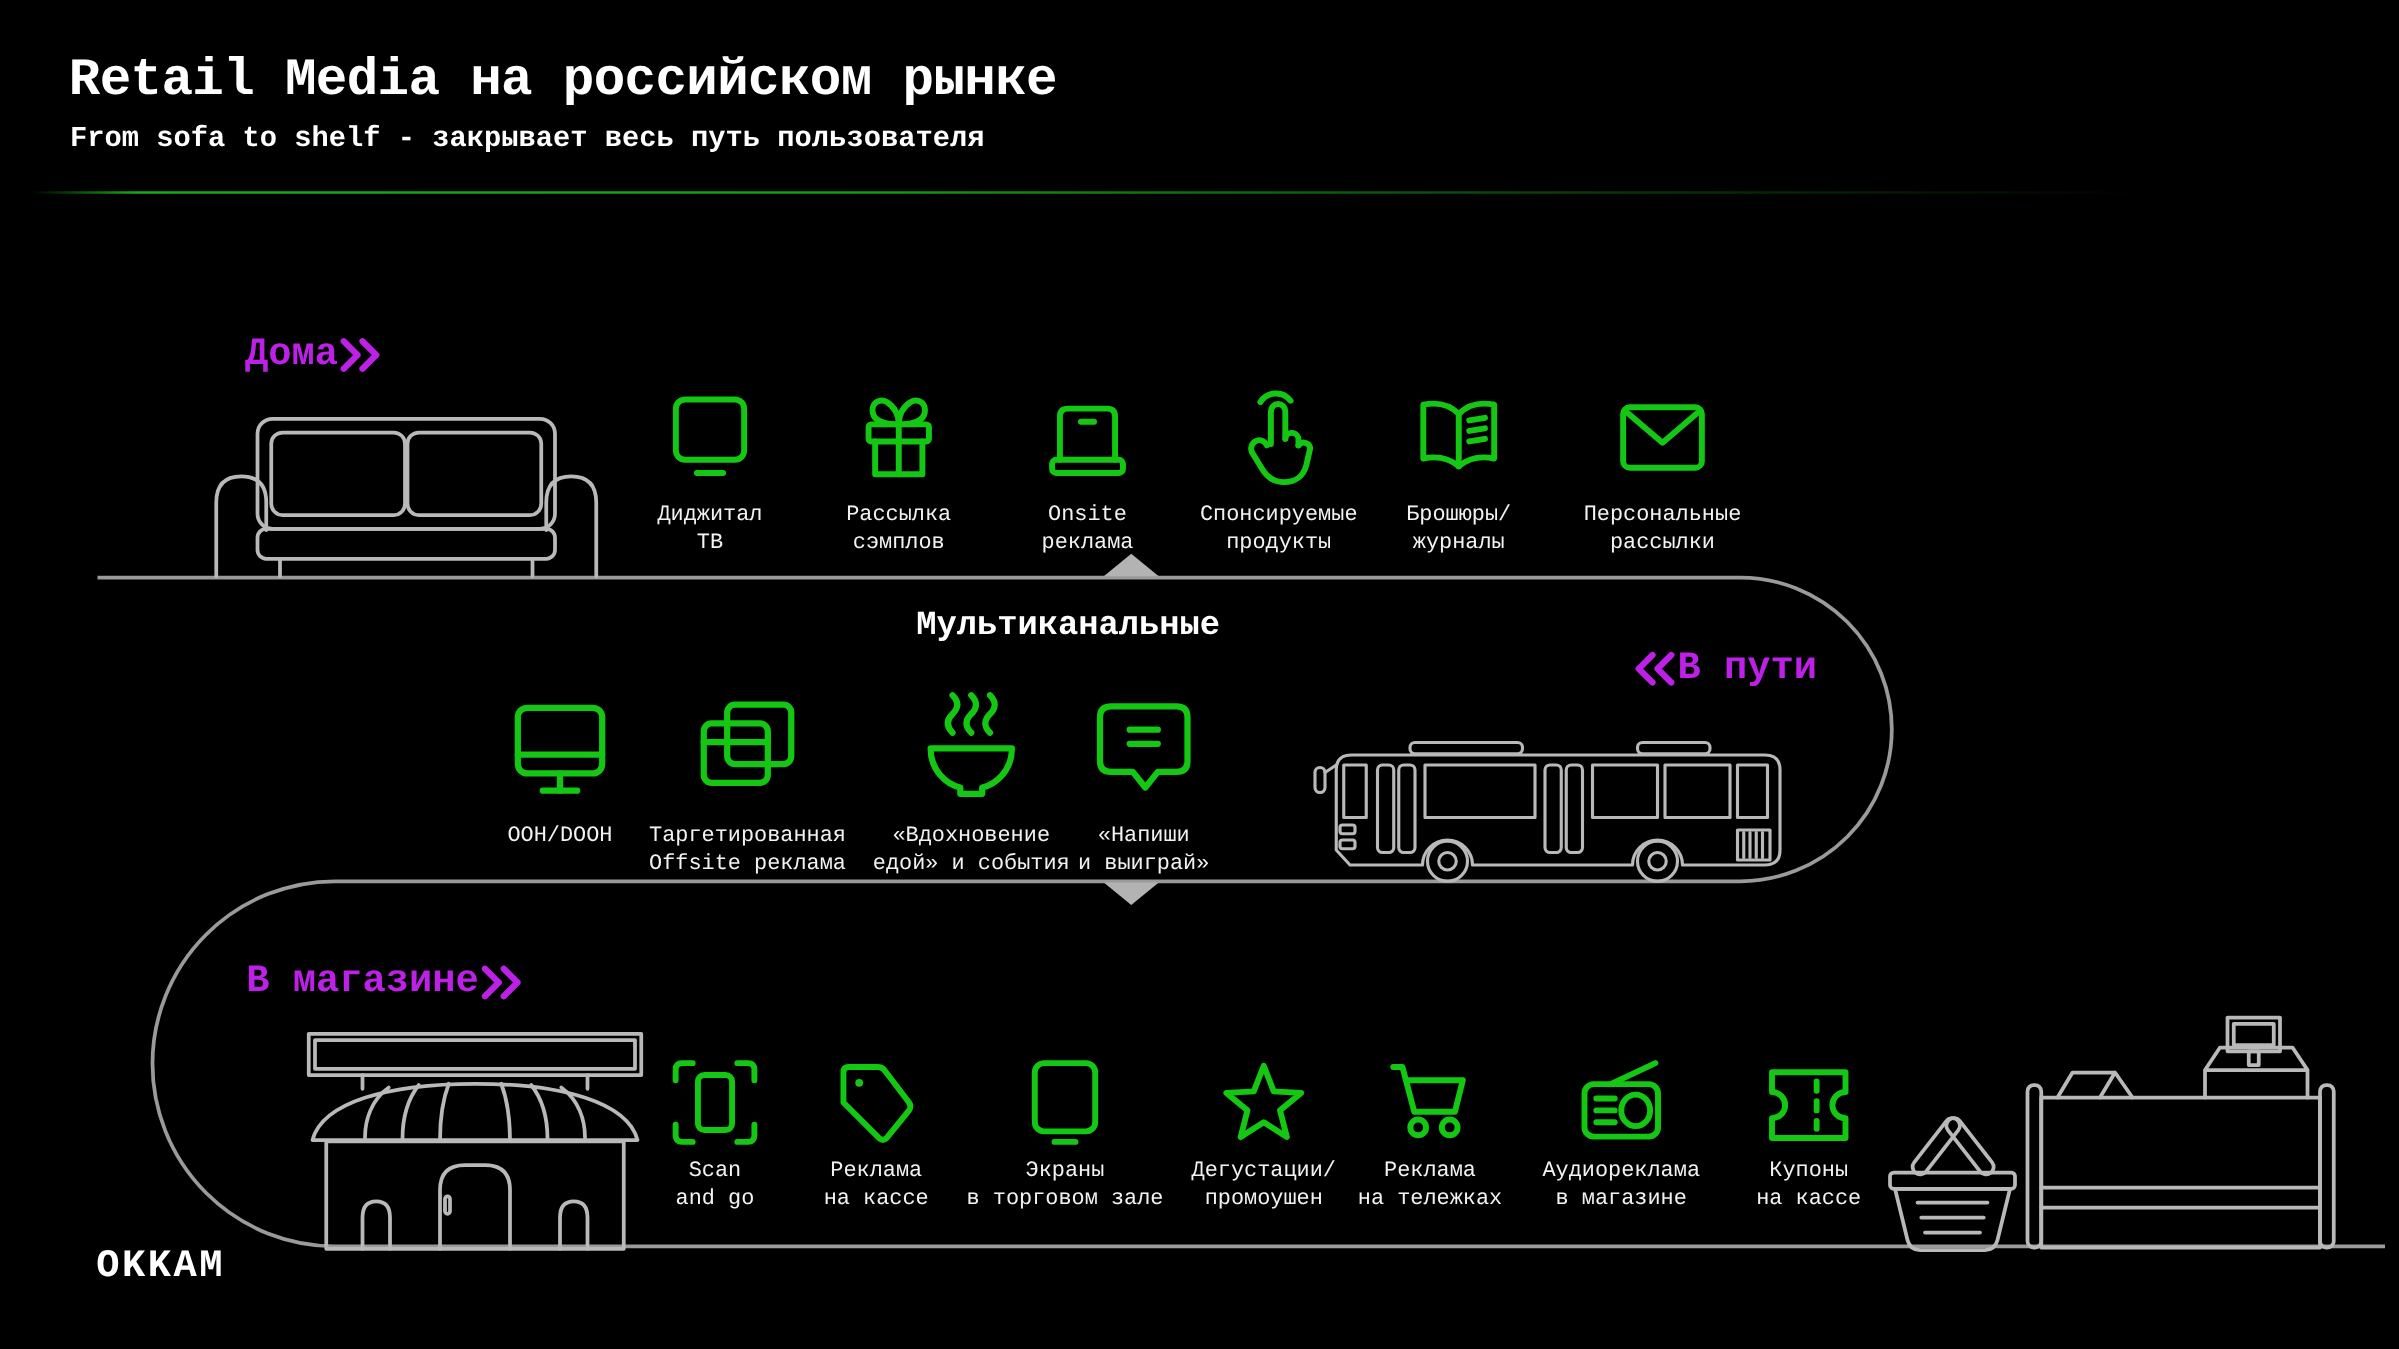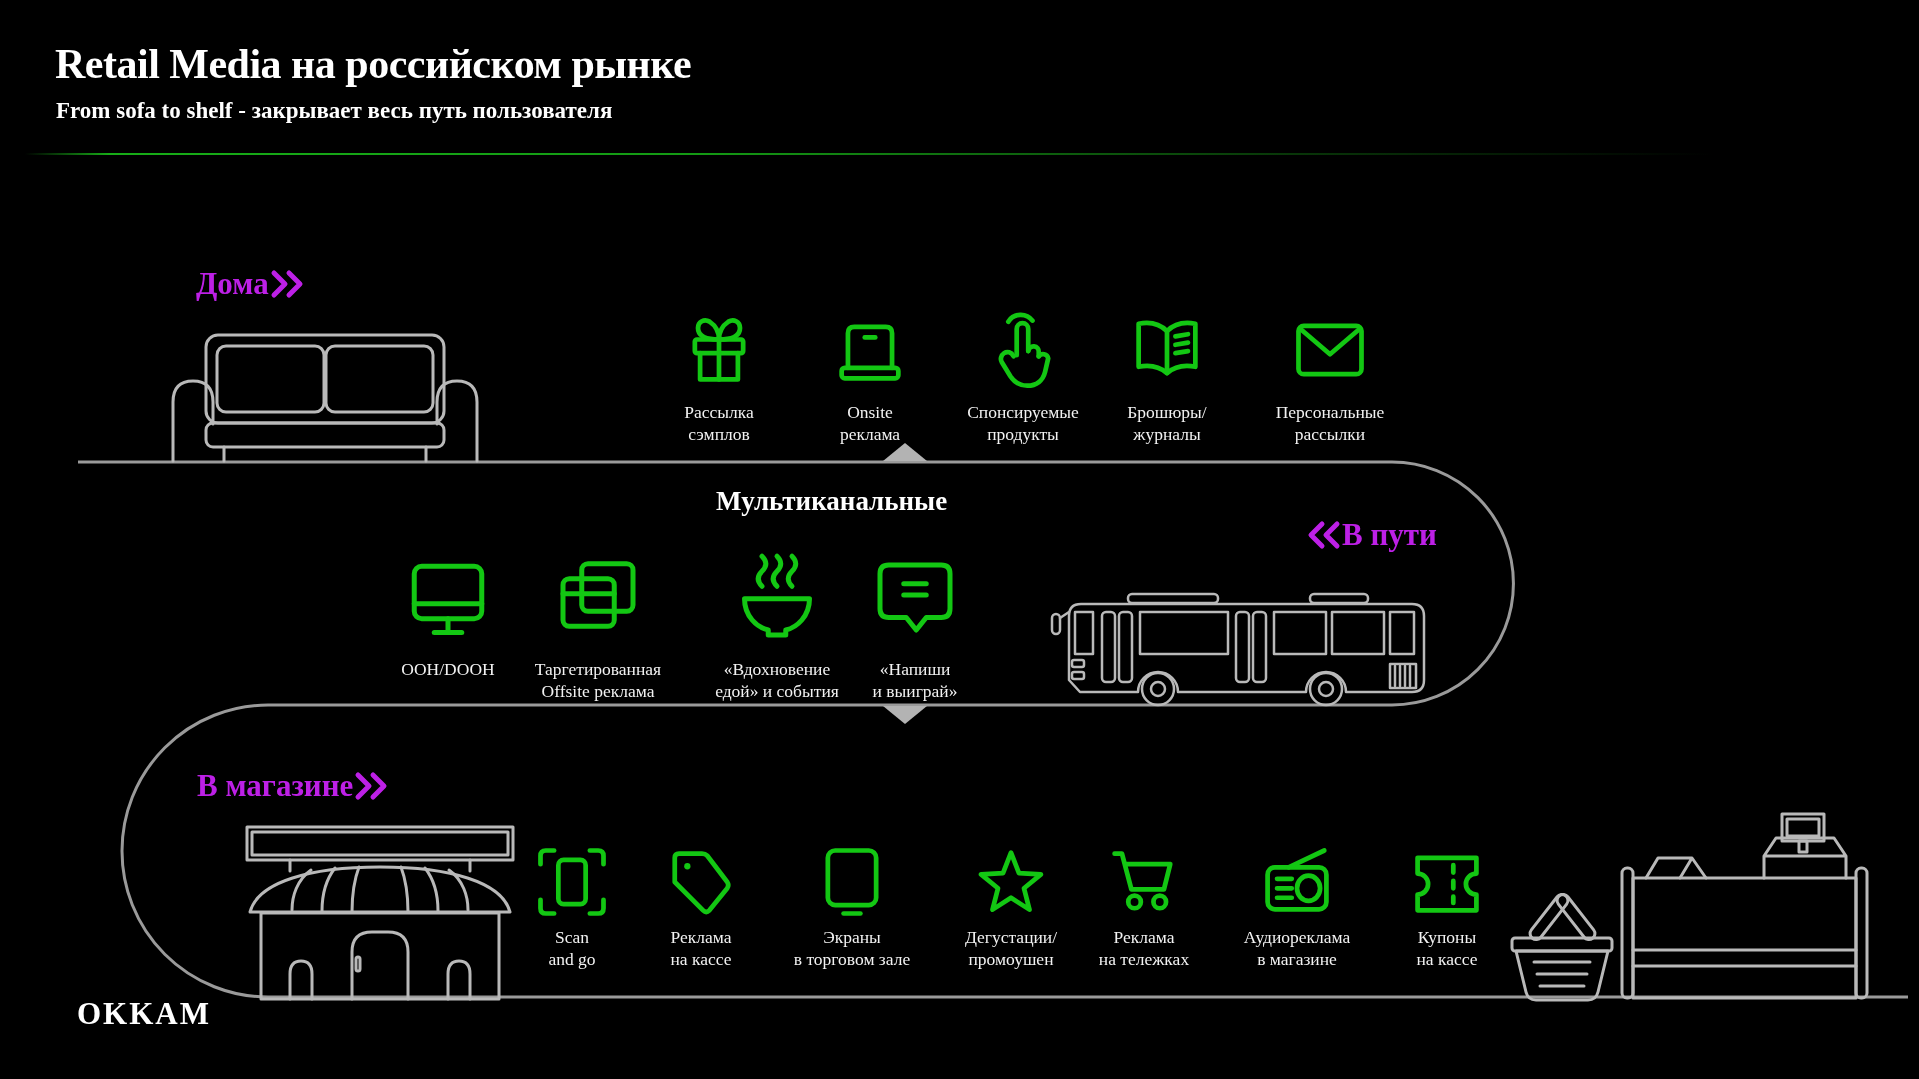--- a/index.html
+++ b/index.html
@@ -7,35 +7,35 @@
     --magenta:#bd20e6;
     --gray:#9a9a9a;
     --illus:#b9b9b9;
     --tri:#b3b3b3;
     --text:#f2f2f2;
   }
   *{margin:0;padding:0;box-sizing:border-box}
   html,body{background:#000}
   .canvas{
     position:relative;width:1919px;height:1070px;background:#000;overflow:hidden;
-    font-family:Liberation Serif, serif;color:var(--text);
+    font-family:Liberation Mono, monospace;color:var(--text);
   }
   .title{position:absolute;left:55px;top:40px;font-size:42px;font-weight:700;color:#fff;letter-spacing:-0.5px}
   .subtitle{position:absolute;left:56px;top:98px;font-size:23px;font-weight:700;color:#fff}
   .rule{position:absolute;left:25px;top:153px;width:1690px;height:2px;
     background:linear-gradient(90deg,rgba(16,150,16,0) 0%,#17ad17 5%,#149a14 40%,rgba(18,120,18,.45) 75%,rgba(18,120,18,0) 100%)}
   svg.scene{position:absolute;left:0;top:0;pointer-events:none}
   .scene .ln{stroke:var(--gray);stroke-width:3;fill:none}
   .scene .il{stroke:var(--illus);stroke-width:3;fill:none;stroke-linecap:round;stroke-linejoin:round}
   .scene .il2{stroke:var(--illus);stroke-width:2.5;fill:none;stroke-linecap:round;stroke-linejoin:round}
   .scene .tri{fill:var(--tri);stroke:none}
   .seclabel{position:absolute;display:flex;align-items:center;color:var(--magenta);
     font-size:31px;font-weight:700;white-space:nowrap}
   .chev svg{display:block;stroke:var(--magenta);fill:none;stroke-width:5;stroke-linecap:round;stroke-linejoin:round}
-  .mcheading{position:absolute;left:716px;top:486px;width:260px;text-align:left;
+  .mcheading{position:absolute;left:716px;top:486px;width:260px;text-align:right;
     font-size:27px;font-weight:700;color:#fff}
   .item{position:absolute;width:190px;display:flex;flex-direction:column;align-items:center}
   .item .icon svg{display:block;width:84px;height:84px;fill:none;stroke:var(--green);
     stroke-width:4.5;stroke-linecap:round;stroke-linejoin:round}
   .item.row2{width:200px}
   .item.row2 .icon svg{width:100px;height:100px;stroke-width:4}
   .item .label{white-space:pre-line;text-align:center;font-size:17.5px;line-height:1.27;color:var(--text)}
   .item.row1 .label{margin-top:9px}
   .item.row2 .label{margin-top:8px}
   .item.row3 .label{margin-top:2px}
@@ -155,20 +155,30 @@
 
   <div class="seclabel" style="left:197px;top:768px">
     <span>В магазине</span>
     <span class="chev">
       <svg width="38" height="30" viewBox="0 0 38 30">
           <path d="M5 4 L16 15 L5 26 M20 4 L31 15 L20 26"></path>
         </svg>
     </span>
   </div>
 
+  <div class="item row1" style="left:473px;top:308px">
+    <span class="icon">
+        <svg viewBox="0 0 80 80">
+          <rect x="14" y="11" width="52" height="46" rx="7"></rect>
+          <path d="M30 67 H50"></path>
+        </svg>
+      </span>
+    <span class="label">Диджитал
+ТВ</span>
+  </div>
   <div class="item row1" style="left:624px;top:308px">
     <span class="icon">
         <svg viewBox="0 0 80 80">
           <rect x="17" y="30" width="46" height="13" rx="2"></rect>
           <path d="M22 43 V68 H58 V43"></path>
           <path d="M40 30 V68"></path>
           <path d="M40 30 C26 30 20 26 20 19 C20 13 26 10 31 13 C37 17 40 23 40 30 Z"></path>
           <path d="M40 30 C54 30 60 26 60 19 C60 13 54 10 49 13 C43 17 40 23 40 30 Z"></path>
         </svg>
       </span>

